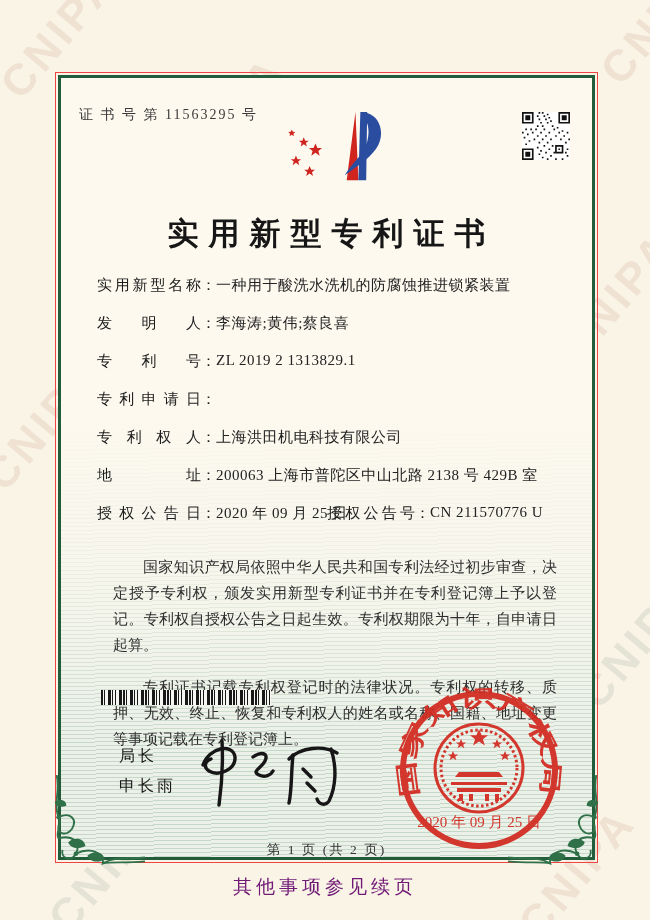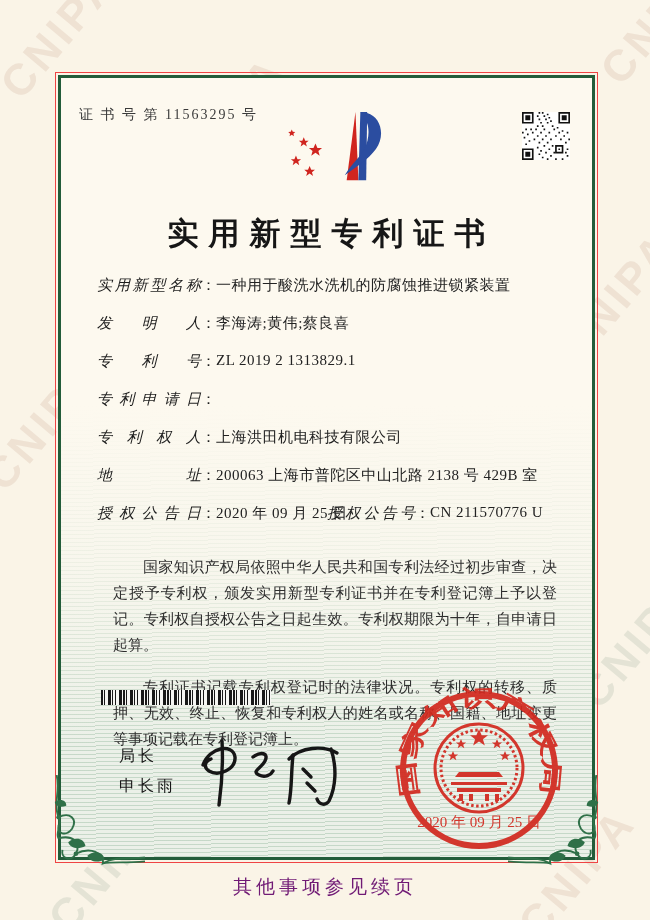--- a/index.html
+++ b/index.html
@@ -37,21 +37,21 @@
   .qr{position:absolute;left:461px;top:34px;width:48px;height:48px;}
   .title{
     position:absolute;left:0;top:114px;width:100%;text-align:center;
     font-size:31px;font-weight:600;letter-spacing:10px;text-indent:10px;color:#161616;margin-top:21px;
   }
   
   .fields{position:absolute;left:36px;top:198px;width:474px;font-size:15px;}
   .frow{display:flex;align-items:flex-start;height:38px;position:relative;}
   .flabel{
     display:inline-block;width:104px;color:#1c1c1c;
-    text-align:justify;text-align-last:justify;flex:none;font-style:italic;
+    text-align:justify;text-align-last:justify;flex:none;
   }
   .fcolon{flex:none;color:#1c1c1c;}
   .fvalue{color:#222;letter-spacing:0.5px;}
   .grant-no-group{position:absolute;left:230px;top:0;display:flex;}
   .grant-no-group .flabel{width:88px;}
   
   .paras{
     position:absolute;left:36px;top:460px;width:476px;
     font-size:15px;line-height:26px;text-align:justify;color:#2e2e2e;
   }
@@ -212,20 +212,21 @@
         <use href="#st" transform="translate(64,76) scale(0.85)"></use>
         <use href="#st" transform="translate(116,76) scale(0.85)"></use>
         <path d="M66 97 h48 l-4 -5 h-40 z"></path>
         <path d="M62 102 h56 v3 h-56 z"></path>
         <path d="M68 108 h44 v4 h-44 z"></path>
         <path d="M70 114 h4 v7 h-4z M80 114 h4 v7 h-4z M96 114 h4 v7 h-4z M106 114 h4 v7 h-4z"></path>
       </g>
       <text x="90" y="147" text-anchor="middle" font-size="15" fill="#d2281e" font-family="'Liberation Serif','DejaVu Serif',serif">2020 年 09 月 25 日</text>
     </svg>
 
+    <div class="page-info">第 1 页 (共 2 页)</div>
 
     <svg class="corner bl" viewBox="0 0 100 100">
       <g fill="none" stroke="#2f7048" stroke-width="2">
         <path d="M8 0 C 12 18, 4 30, 10 44 C 14 54, 6 60, 10 66"></path>
         <path d="M10 44 C 22 38, 30 46, 24 56 C 18 64, 8 62, 10 52"></path>
         <path d="M10 66 C 24 62, 34 70, 28 82 C 24 90, 12 88, 14 78"></path>
         <path d="M28 82 C 44 74, 58 82, 56 92 C 70 84, 84 88, 100 86"></path>
         <path d="M56 92 C 66 90, 78 92, 100 90"></path>
       </g>
       <g fill="#2f7048">

